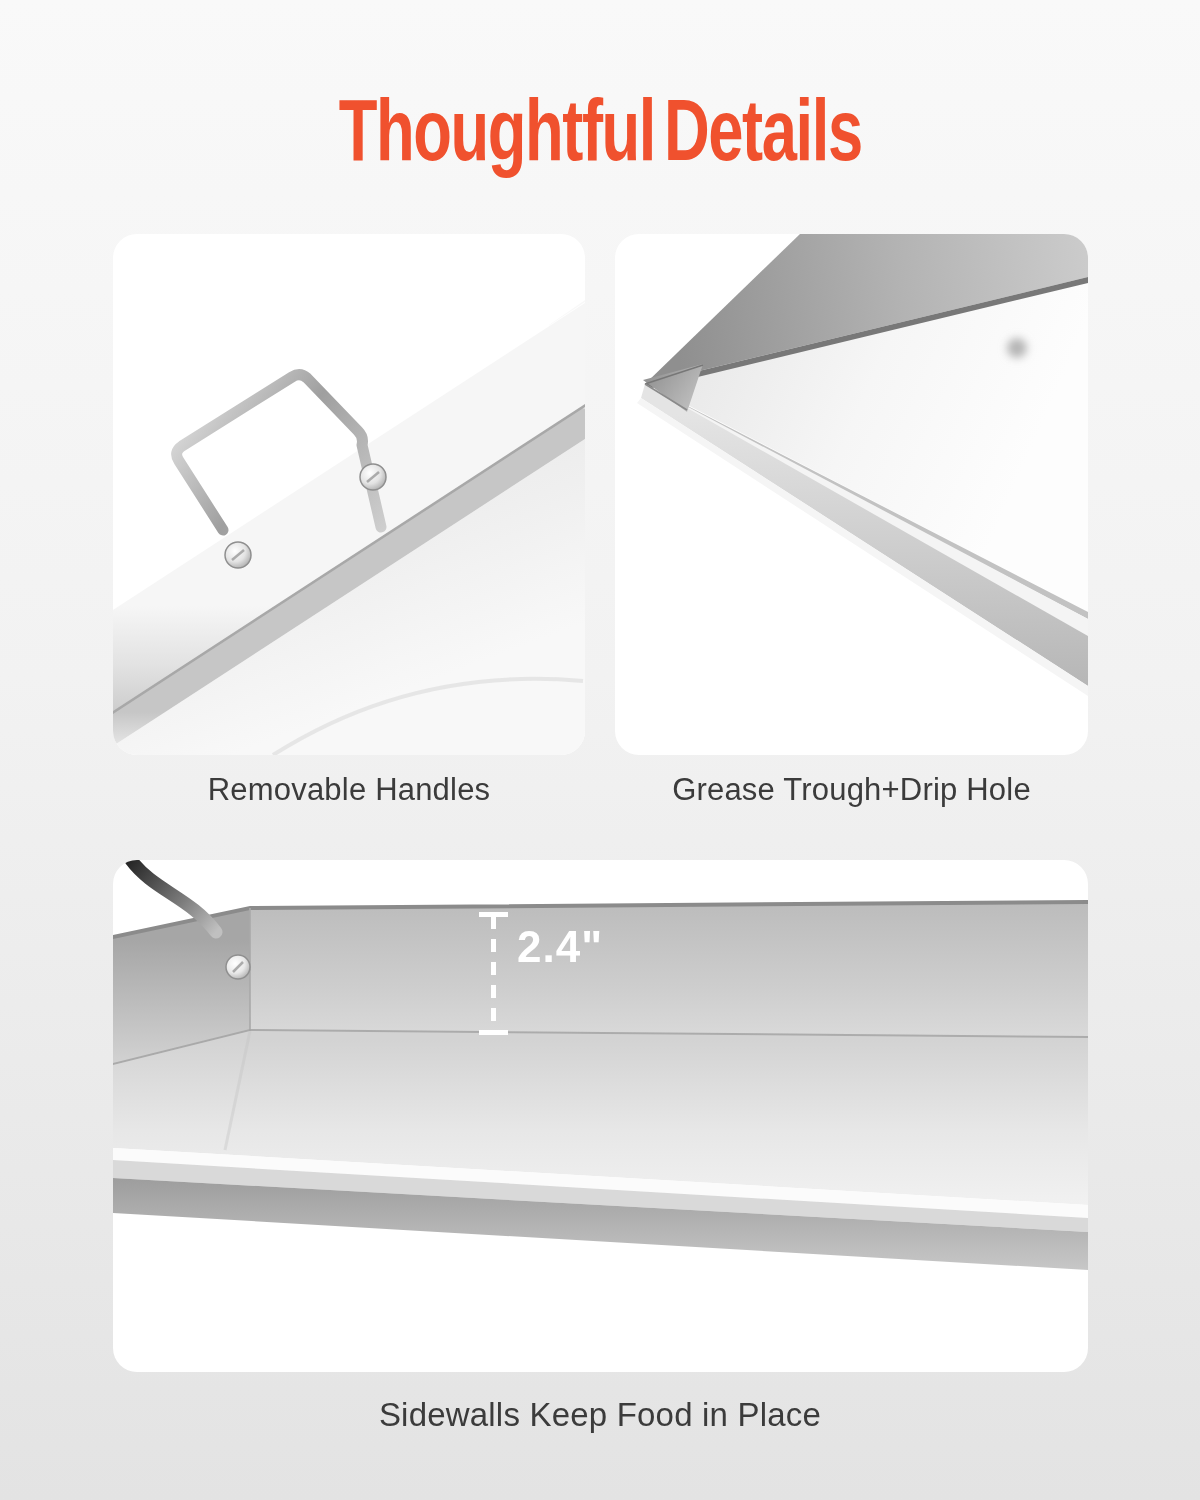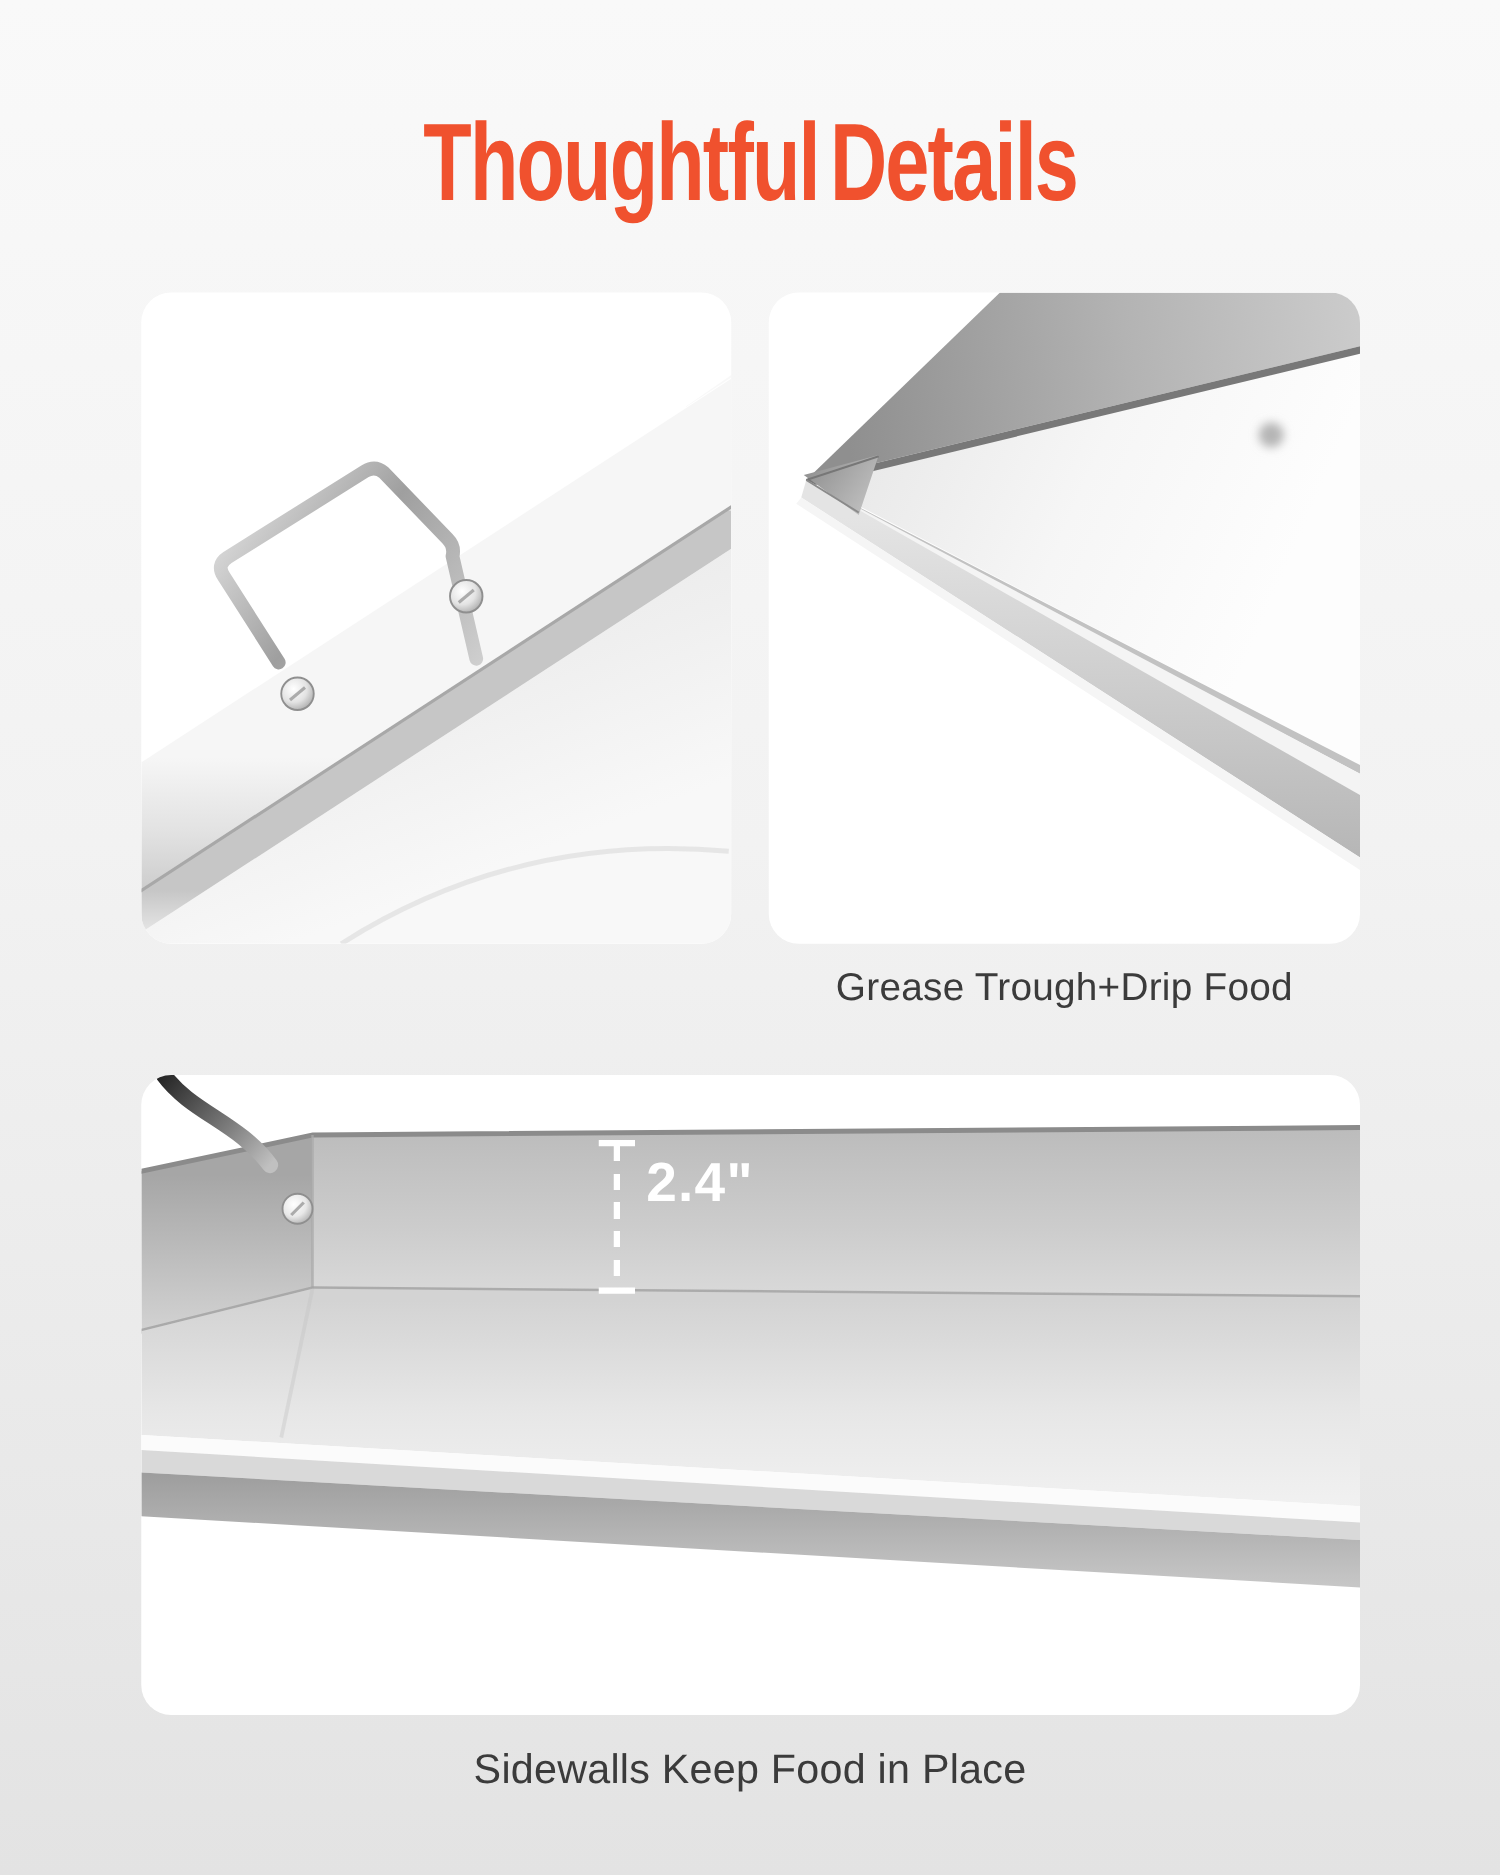--- a/index.html
+++ b/index.html
@@ -156,21 +156,22 @@
       <polygon points="26,164 473,452 473,462 22,169" fill="#f5f5f5"></polygon>
 
       <polygon points="28,146 88,130 72,178" fill="url(#p2-gusset)"></polygon>
       <line x1="30" y1="150" x2="88" y2="131" stroke="#777777" stroke-width="1.5"></line>
       <line x1="30" y1="150" x2="72" y2="176" stroke="#8a8a8a" stroke-width="1.5"></line>
 
       <circle cx="402" cy="114" r="10" fill="#b5b5b5" filter="url(#p2-blur)"></circle>
     </svg>
   </div>
 
-  <p class="caption caption-2">Grease Trough+Drip Food</p>
+  <p class="caption caption-1">Removable Handles</p>
+  <p class="caption caption-2">Grease Trough+Drip Hole</p>
 
   <div class="card card-3">
     <svg width="975" height="512" viewBox="0 0 975 512" xmlns="http://www.w3.org/2000/svg">
       <defs>
         <linearGradient id="p3-lwall" x1="0" y1="80" x2="0" y2="210" gradientUnits="userSpaceOnUse">
           <stop offset="0" stop-color="#a6a6a6"></stop>
             <stop offset="1" stop-color="#d4d4d4"></stop>
         </linearGradient>
         <linearGradient id="p3-bwall" x1="0" y1="44" x2="0" y2="180" gradientUnits="userSpaceOnUse">
           <stop offset="0" stop-color="#bcbcbc"></stop>

